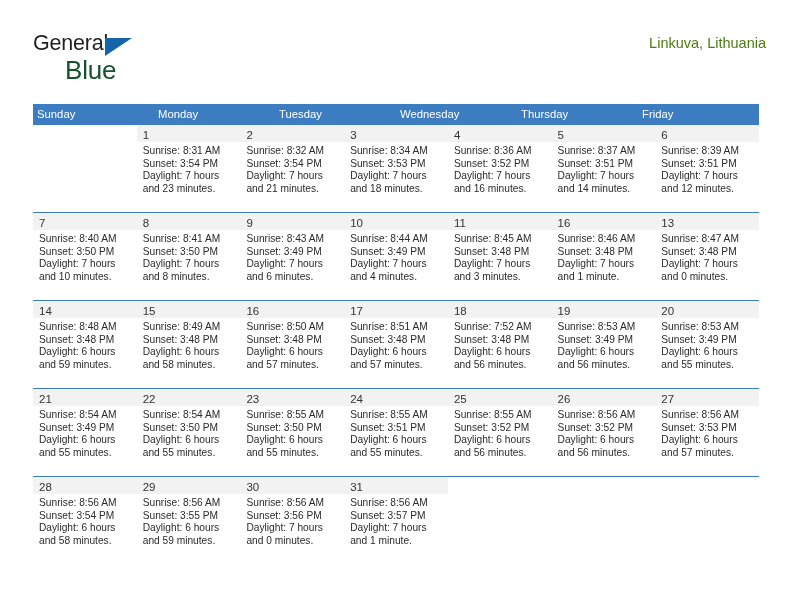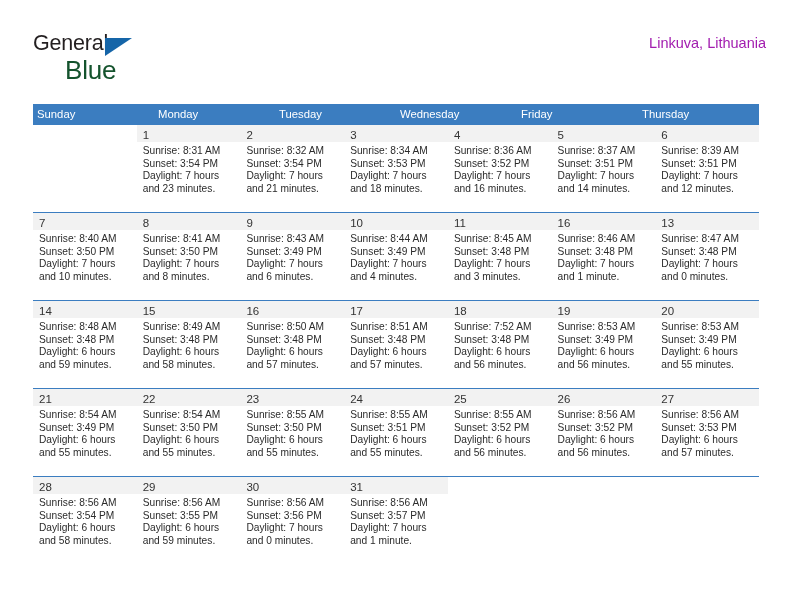--- a/index.html
+++ b/index.html
@@ -75,21 +75,21 @@
   .cal-title {
     font-size: 29px;
     color: #3b3b3b;
     font-weight: normal;
     line-height: 1.15;
     white-space: nowrap;
   }
   .cal-subtitle {
     margin-top: 5px;
     font-size: 14.5px;
-    color: #a21caf;
+    color: #4d7c0f;
     line-height: 1.15;
     white-space: nowrap;
   }
 
   
   .calendar {
     position: absolute;
     left: 33px;
     top: 104px;
     width: 726px;
@@ -175,22 +175,22 @@
 
   </div>
 
   <div class="calendar">
 
     <div class="dow-row">
       <div class="dow">Sunday</div>
       <div class="dow">Monday</div>
       <div class="dow">Tuesday</div>
       <div class="dow">Wednesday</div>
+      <div class="dow">Thursday</div>
       <div class="dow">Friday</div>
-      <div class="dow">Thursday</div>
     </div>
 
     <div id="weeks-container">
         <div class="week">
           <div class="week-inner">
             <div class="day empty">
               <div class="day-num-band"><span class="day-num"></span></div>
               <div class="day-body"></div>
             </div>
             <div class="day">

